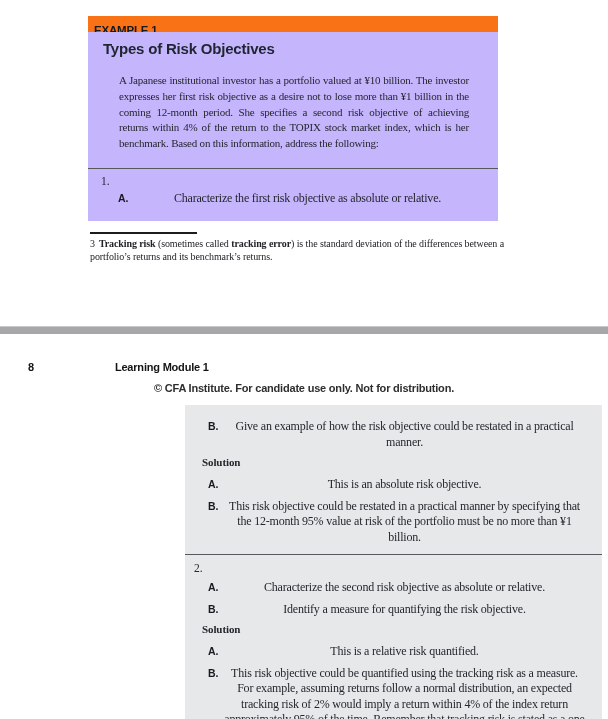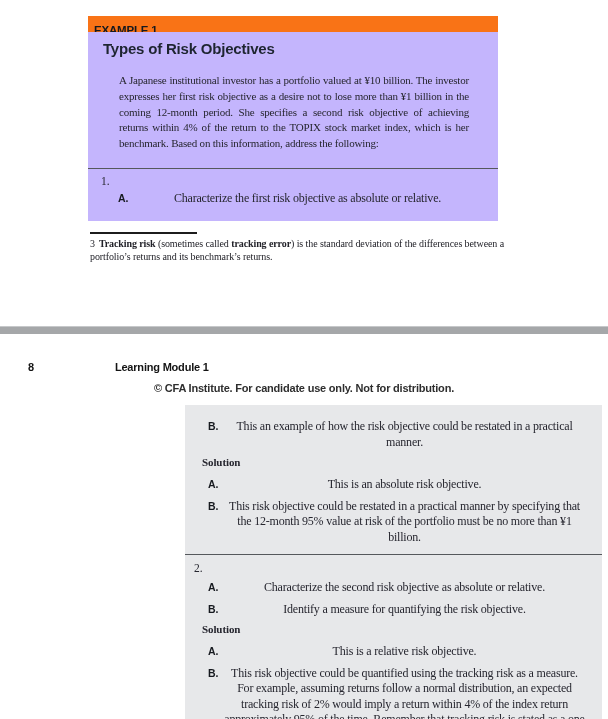--- a/index.html
+++ b/index.html
@@ -116,21 +116,21 @@
   <div class="runhead sans">
     <span class="pgnum">8</span>
     <span class="module">Learning Module 1</span>
     <span class="spacer"></span>
   </div>
 
   <div class="ex-body2">
 
     <div class="item">
       <span class="letter">B.</span>
-      <span class="itext serif">This an example of how the risk objective could be restated in a practical manner.</span>
+      <span class="itext serif">Give an example of how the risk objective could be restated in a practical manner.</span>
     </div>
 
     <div class="sol-label serif">Solution</div>
 
     <div class="item">
       <span class="letter">A.</span>
       <span class="itext serif">This is an absolute risk objective.</span>
     </div>
 
     <div class="item">
@@ -149,21 +149,21 @@
 
     <div class="item">
       <span class="letter">B.</span>
       <span class="itext serif">Identify a measure for quantifying the risk objective.</span>
     </div>
 
     <div class="sol-label serif">Solution</div>
 
     <div class="item">
       <span class="letter">A.</span>
-      <span class="itext serif">This is a relative risk objective.</span>
+      <span class="itext serif">This is a relative risk quantified.</span>
     </div>
 
     <div class="item">
       <span class="letter">B.</span>
       <span class="itext serif">This risk objective could be quantified using the tracking risk as a measure. For example, assuming returns follow a normal distribution, an expected tracking risk of 2% would imply a return within 4% of the index return approximately 95% of the time. Remember that tracking risk is stated as a one standard deviation measure.</span>
     </div>
 
   </div>
 
 </div>

